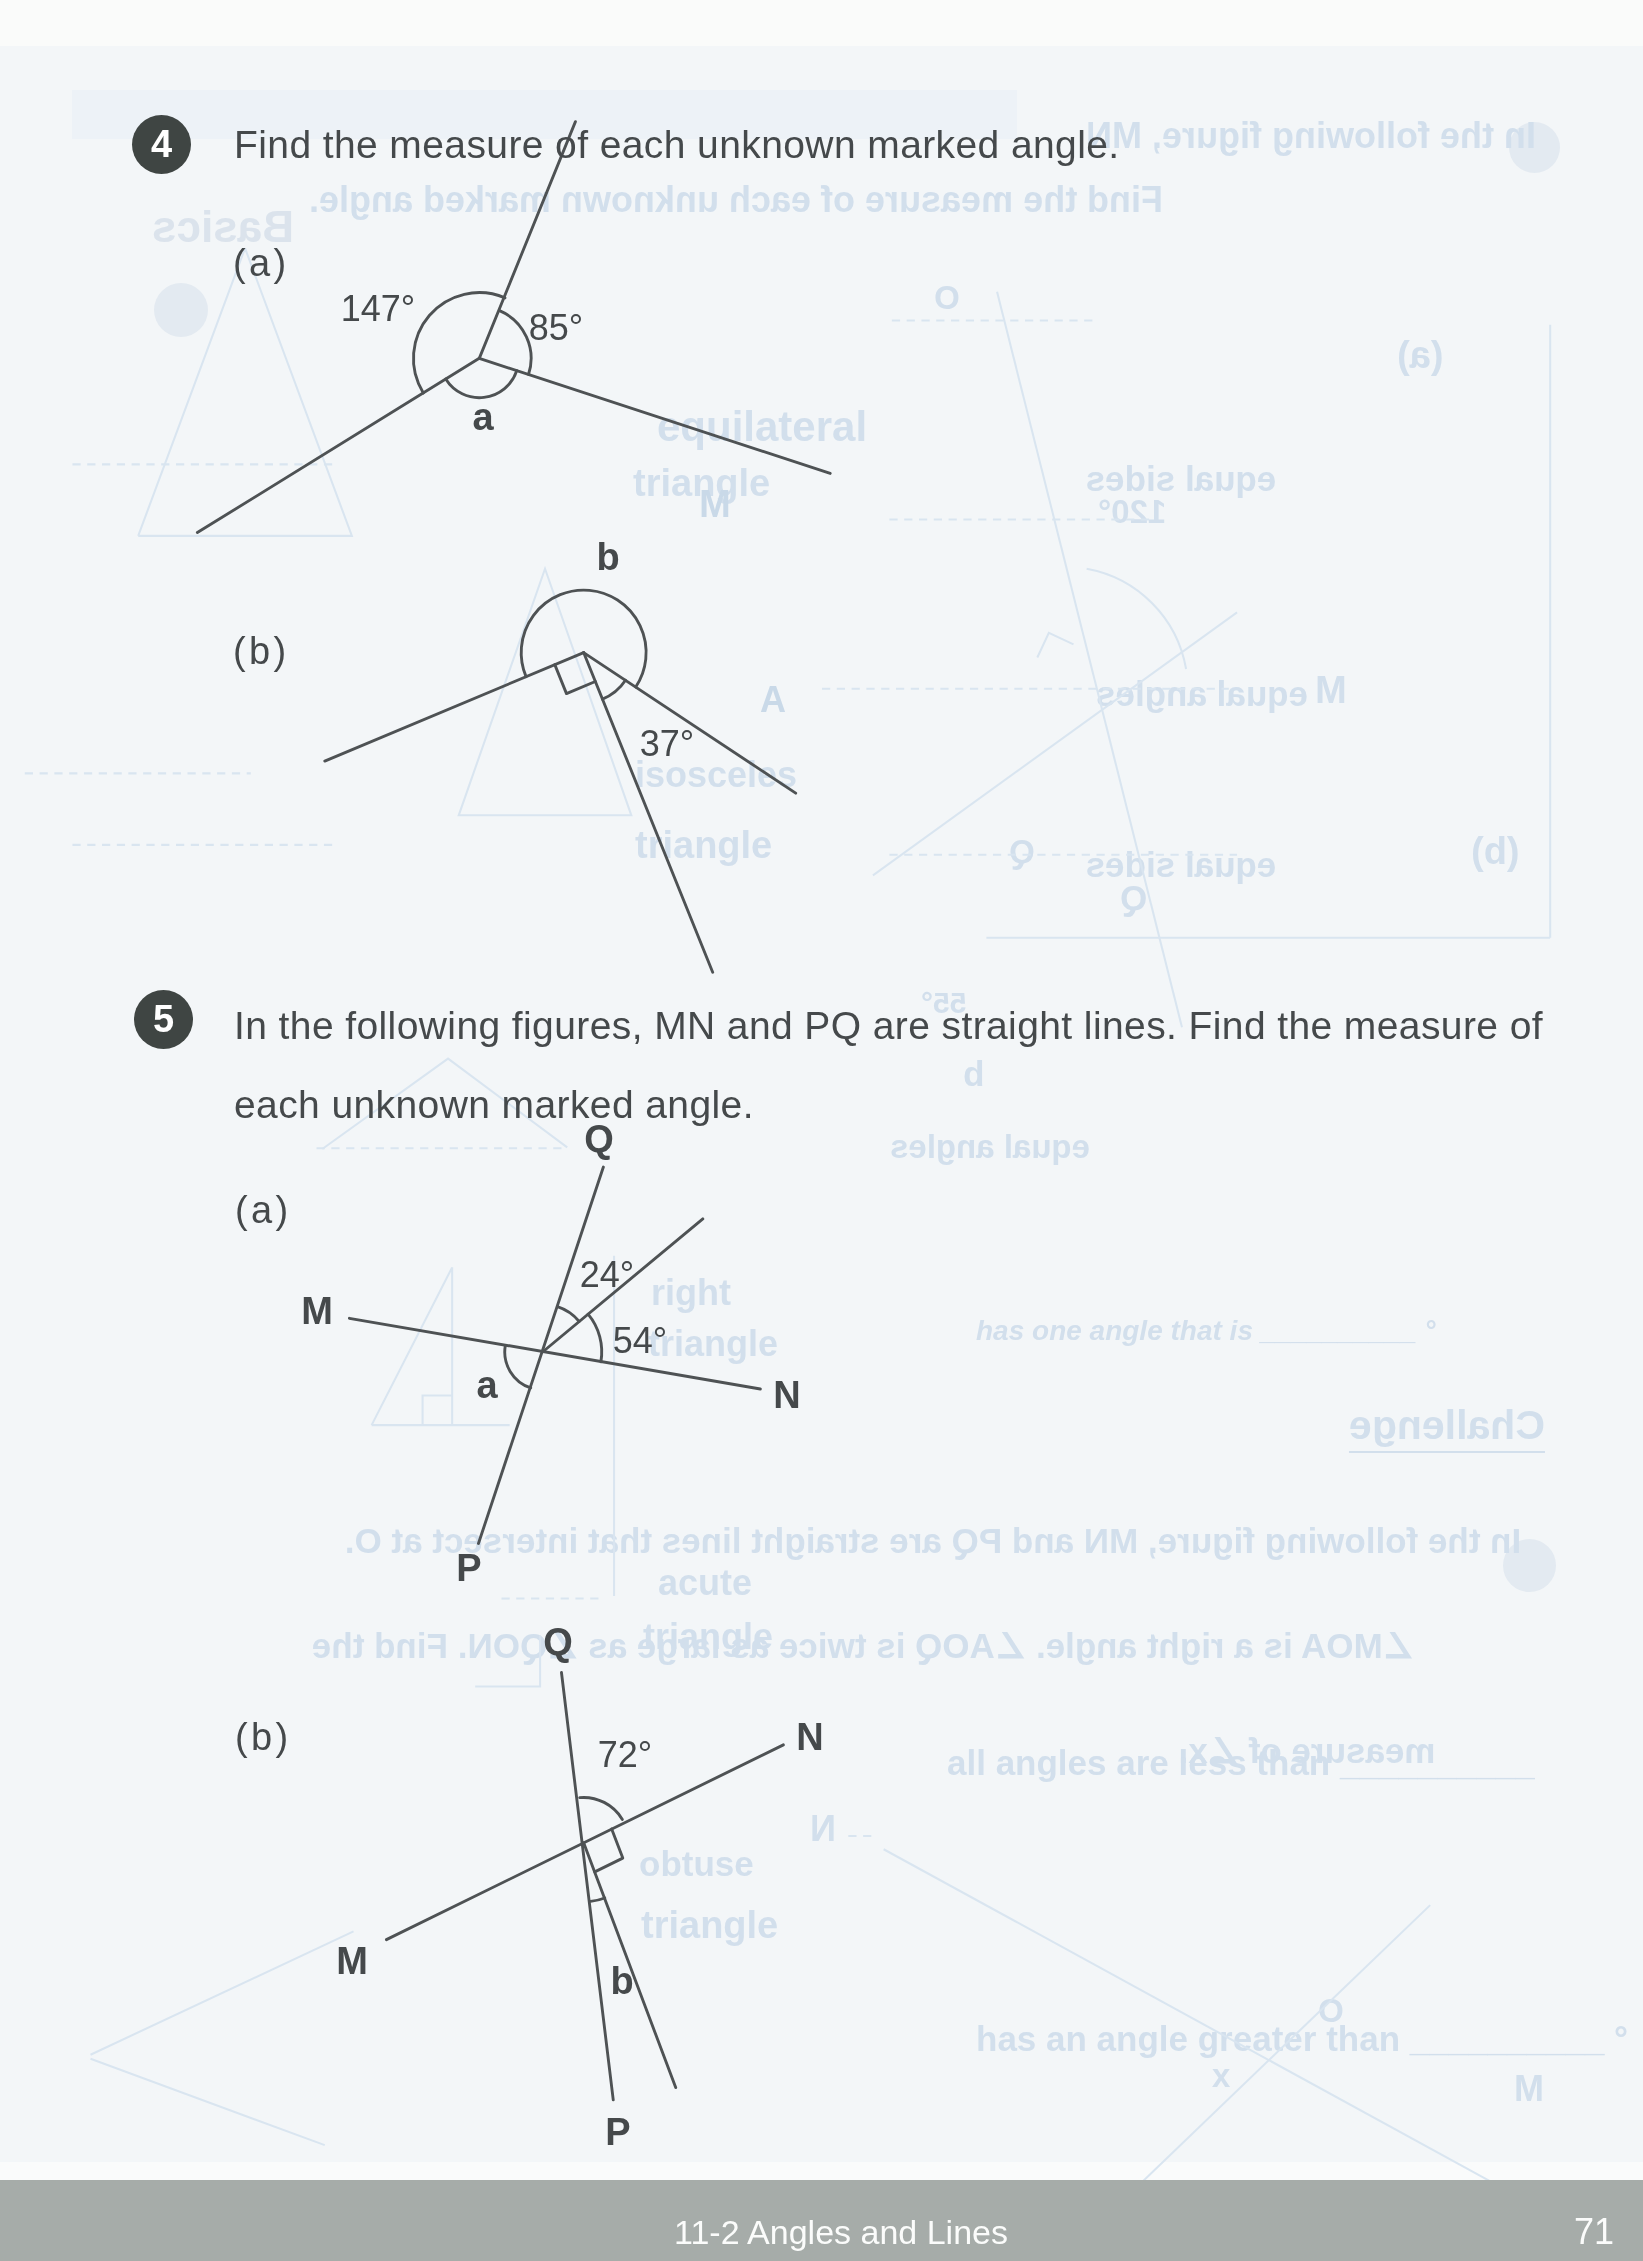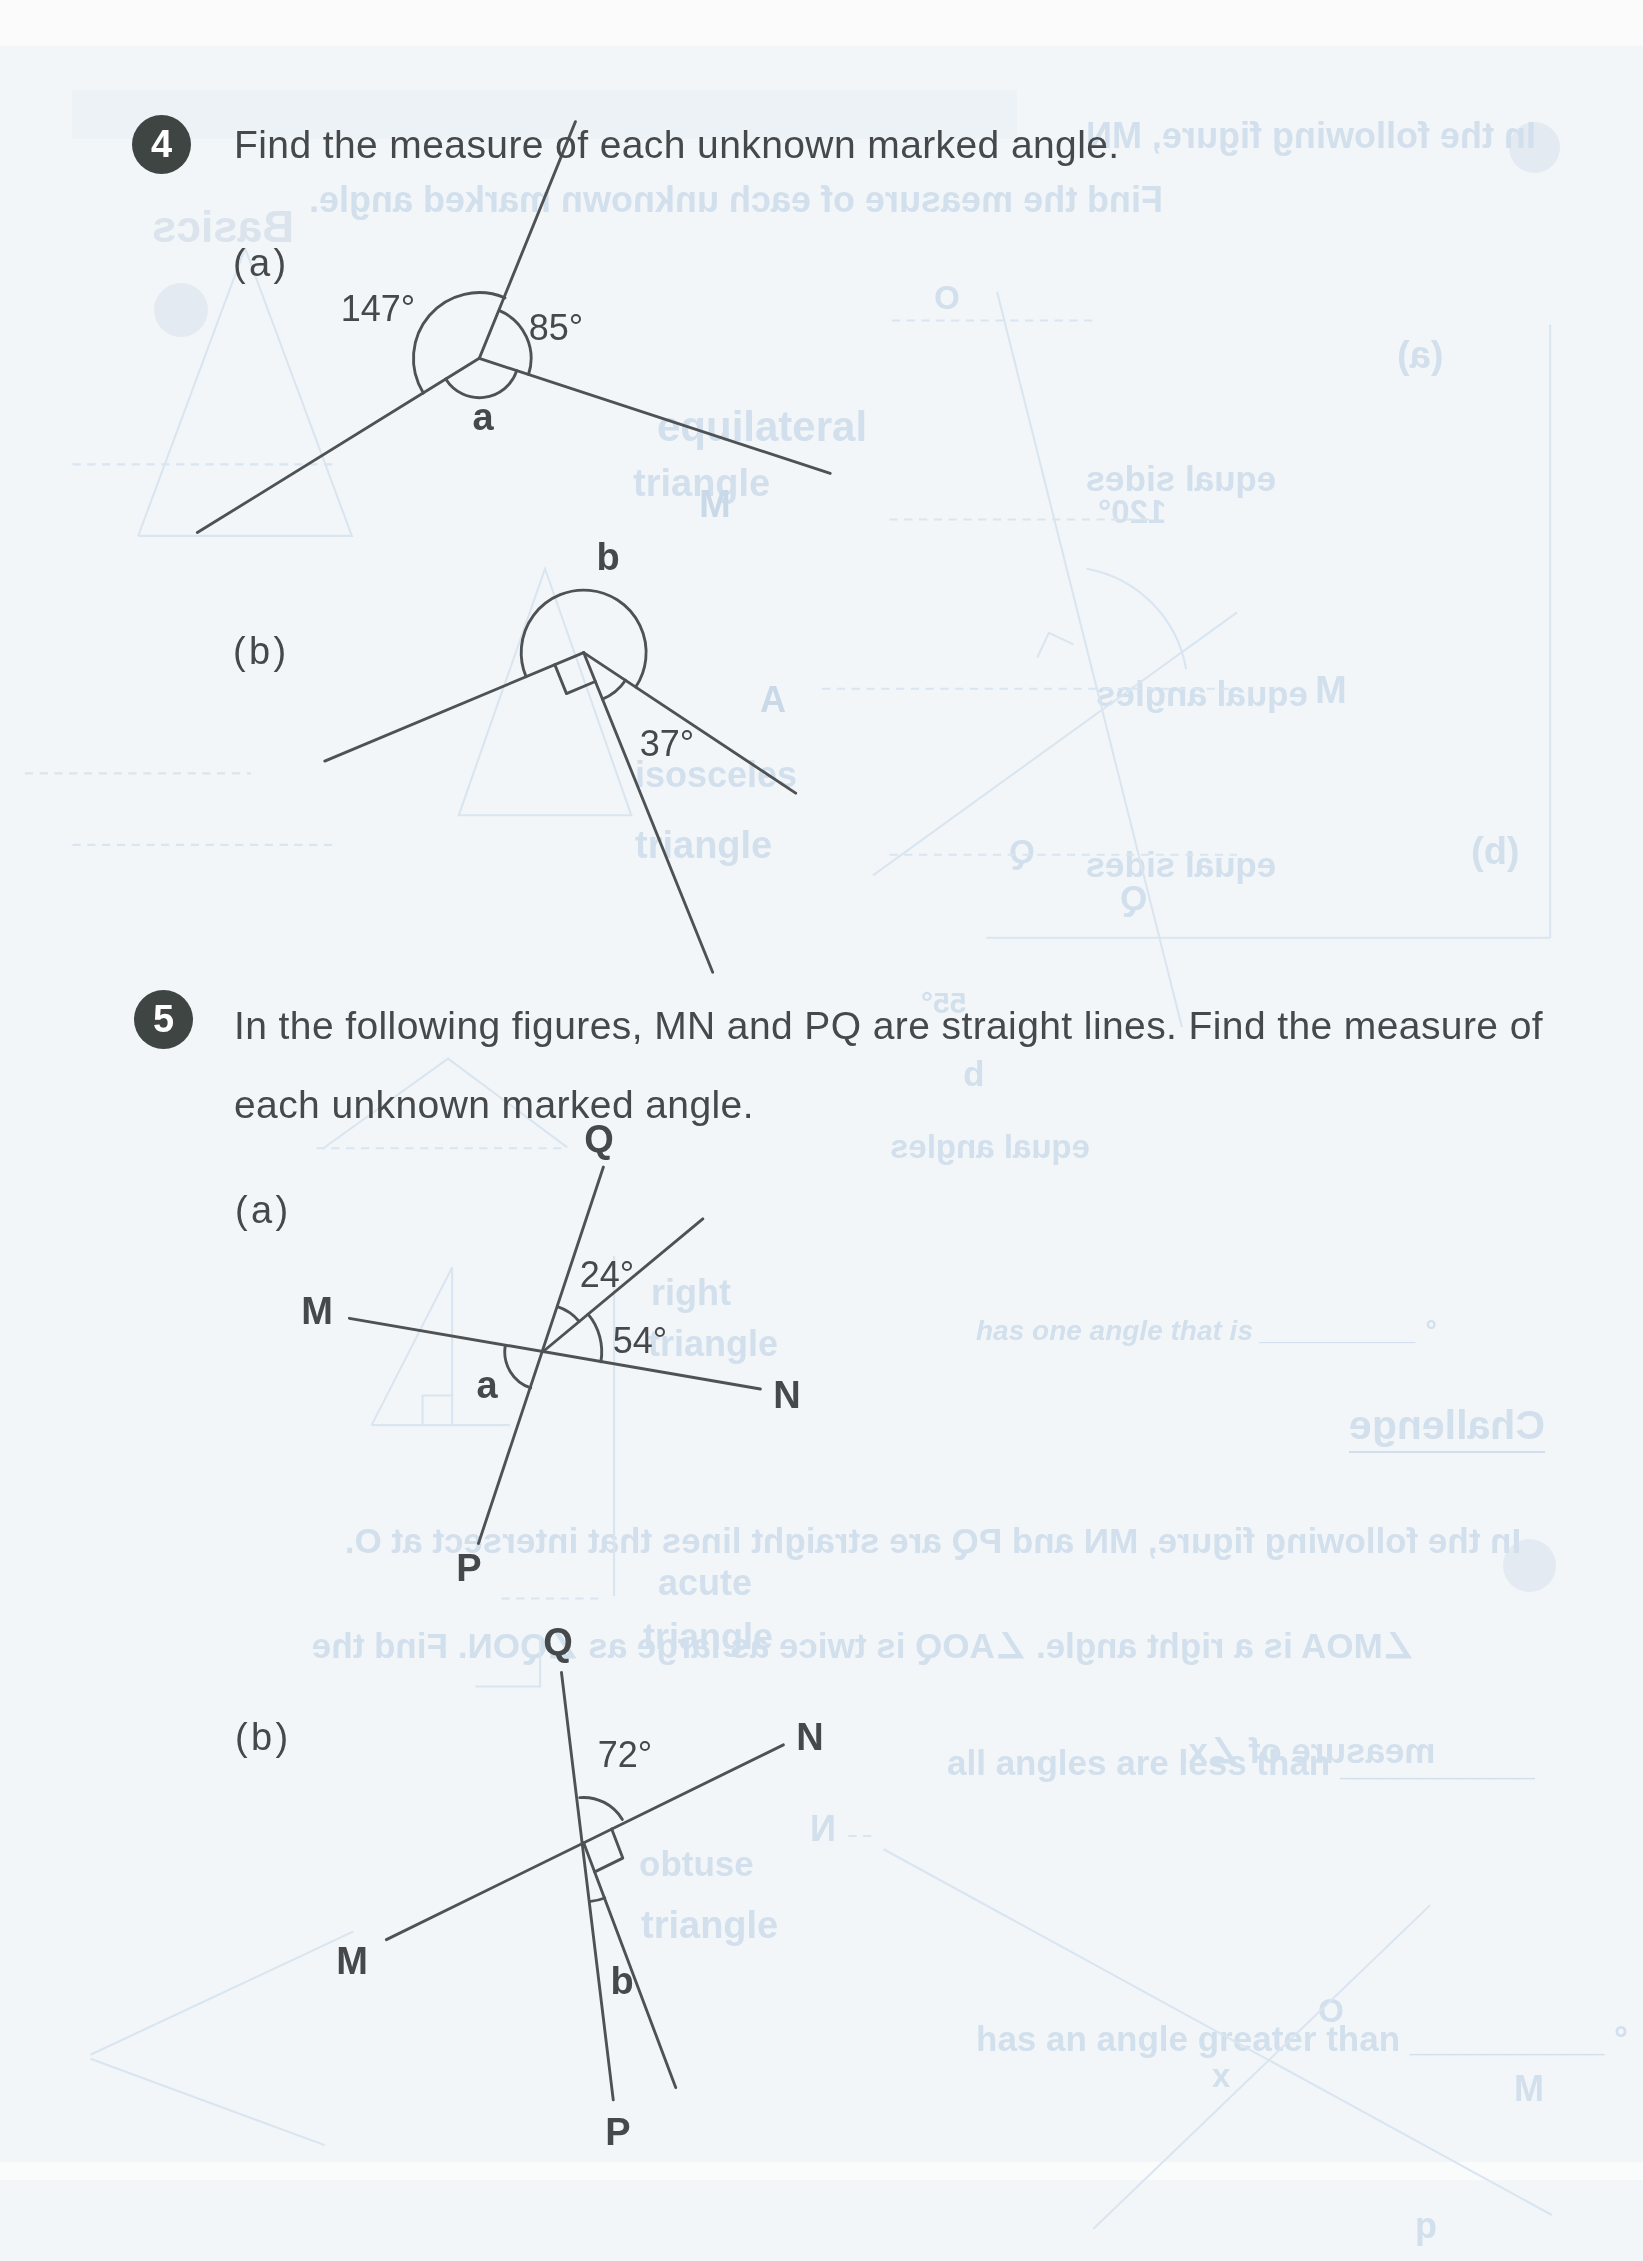--- a/index.html
+++ b/index.html
@@ -175,15 +175,19 @@
   <div class="lbl var ctr" style="left:487px;top:1364px;">a</div>
 
   <div class="lbl part" style="left:235px;top:1716px;">(b)</div>
   <div class="lbl pt ctr" style="left:558px;top:1621px;">Q</div>
   <div class="lbl pt ctr" style="left:810px;top:1716px;">N</div>
   <div class="lbl pt ctr" style="left:352px;top:1940px;">M</div>
   <div class="lbl pt ctr" style="left:618px;top:2111px;">P</div>
   <div class="lbl ang ctr" style="left:625px;top:1734px;">72°</div>
   <div class="lbl var ctr" style="left:622px;top:1960px;">b</div>
 
+  <div class="footer">
+    <div class="ftext ctr" style="left:841px;top:33px;font-size:34px;">11-2  Angles and Lines</div>
+    <div class="ftext" style="left:1574px;top:31px;font-size:36px;">71</div>
+  </div>
 
 </div>
 
 
 </body></html>

